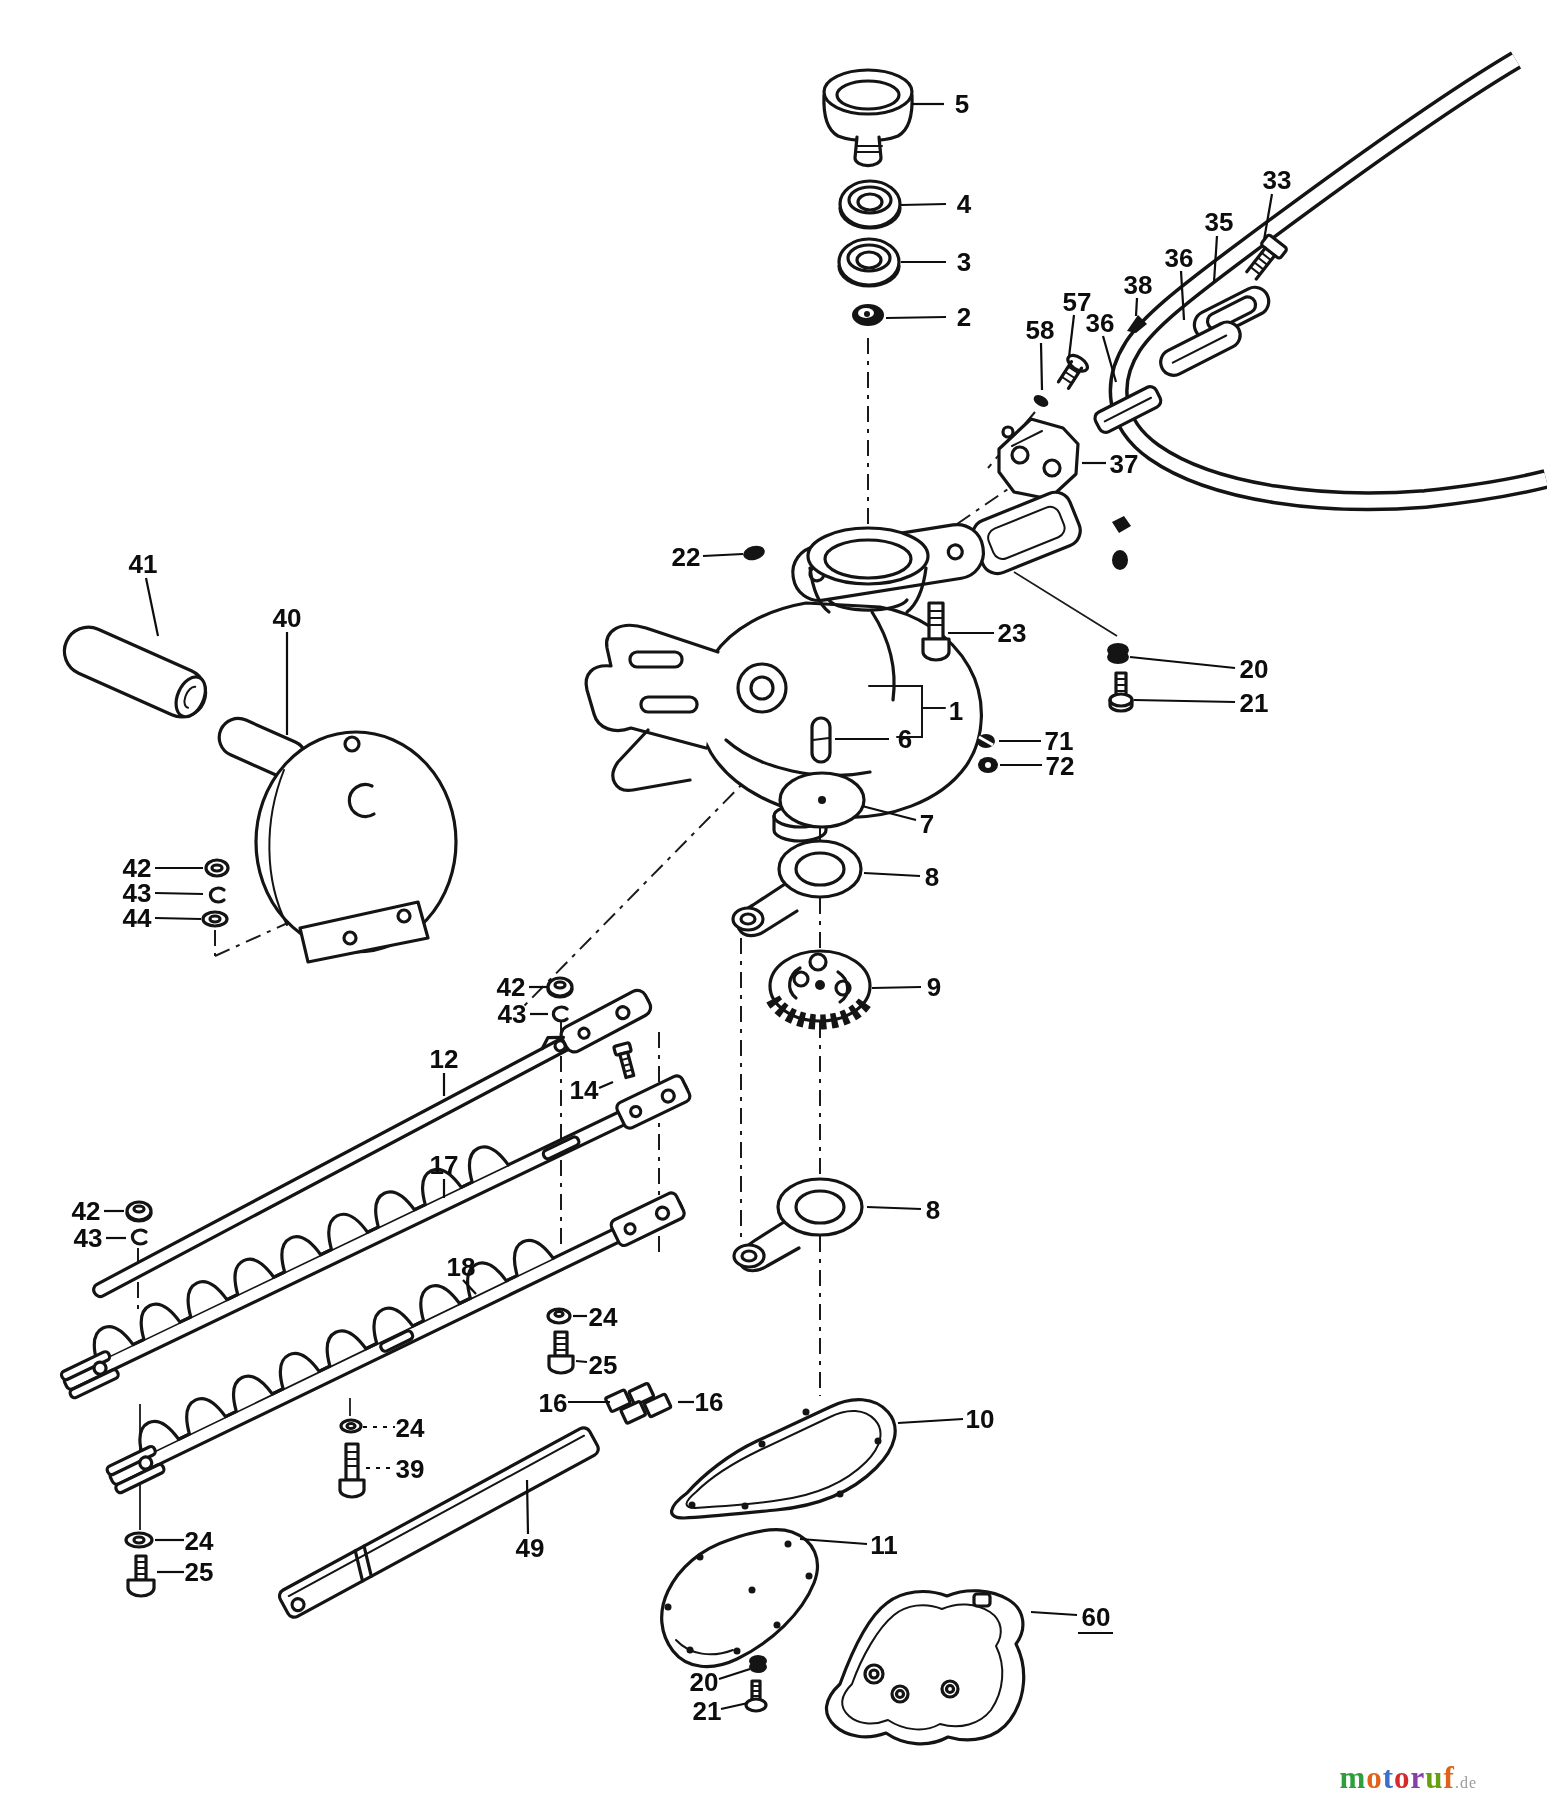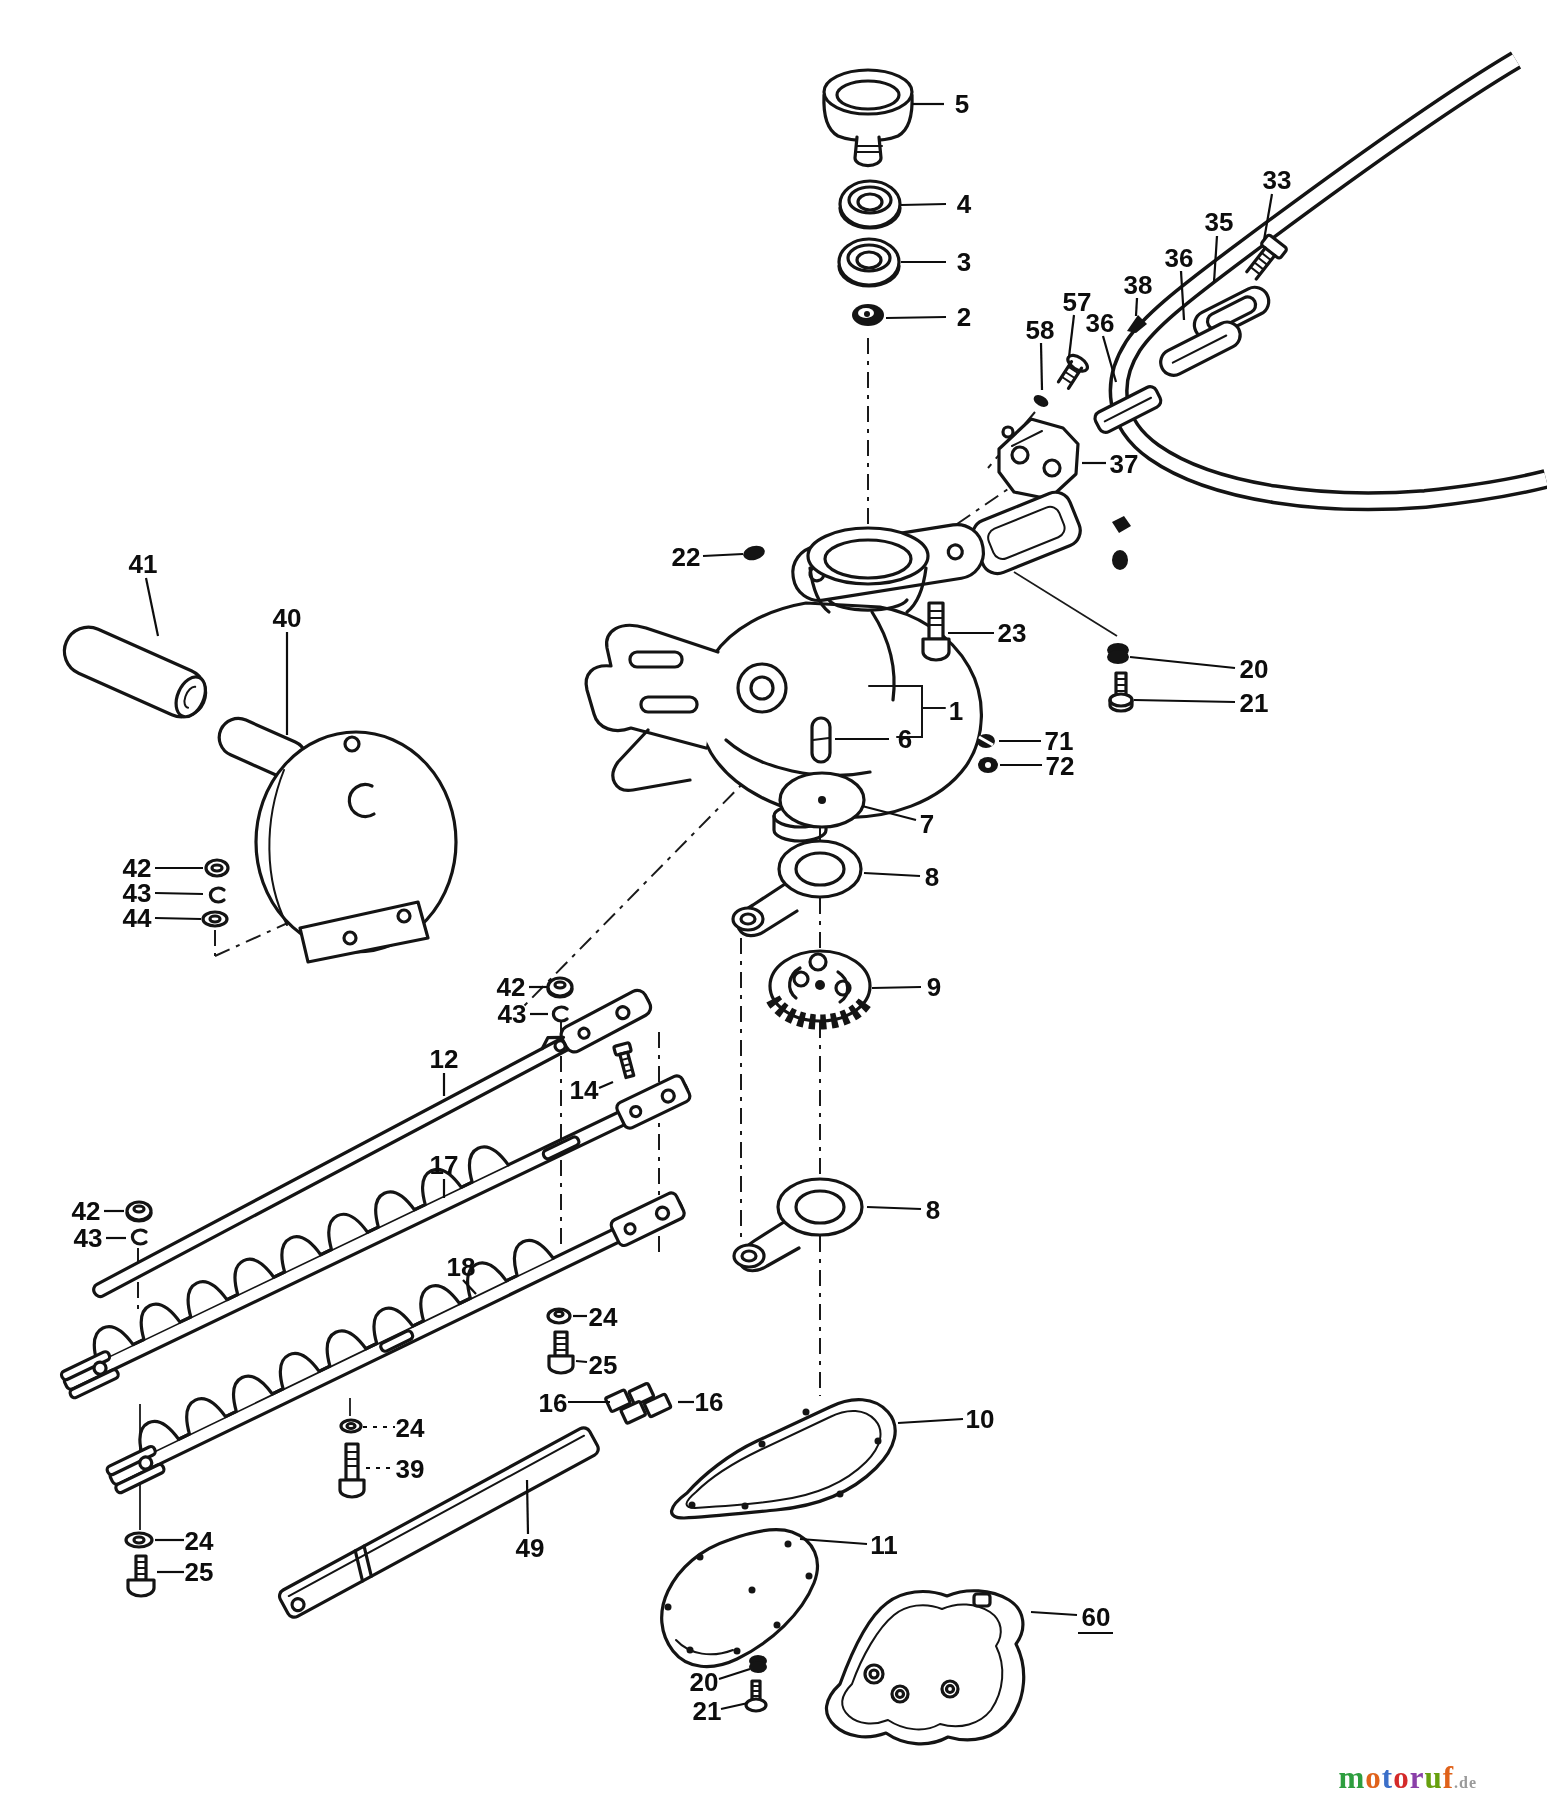--- a/index.html
+++ b/index.html
@@ -10,21 +10,21 @@
   .pn {stroke:#141414;stroke-width:3.2;fill:none;stroke-linejoin:round;stroke-linecap:round;}
   .t2 {stroke:#141414;stroke-width:2;fill:none;stroke-linecap:round;}
   .blk{fill:#141414;stroke:none;}
   .cl {stroke:#1a1a1a;stroke-width:2;fill:none;stroke-dasharray:16 7 4 7;}
   .sl {stroke:#1a1a1a;stroke-width:1.8;fill:none;}
   text.lbl{font:bold 26px "Liberation Sans", sans-serif;fill:#0d0d0d;}
   .leader{stroke:#0d0d0d;stroke-width:2.2;fill:none;}
   .leader.dotted{stroke-dasharray:4 6;}
   #watermark{position:absolute;top:1760px;right:70px;font:bold 31px "Liberation Serif", serif;
              letter-spacing:1px;user-select:none;}
-  #watermark .suffix{font-size:16px;font-weight:bold;}
+  #watermark .suffix{font-size:16px;font-weight:normal;}
 </style>
 </head>
 <body>
 
 <div id="stage">
 <svg width="1547" height="1800" viewBox="0 0 1547 1800">
 
   <g>
     <path class="cl" d="M 868,338 V 537"></path>
     <path class="cl" d="M 820,690 V 770 M 820,828 V 843 M 820,898 V 952 M 820,1022 V 1178 M 820,1236 V 1396"></path>

